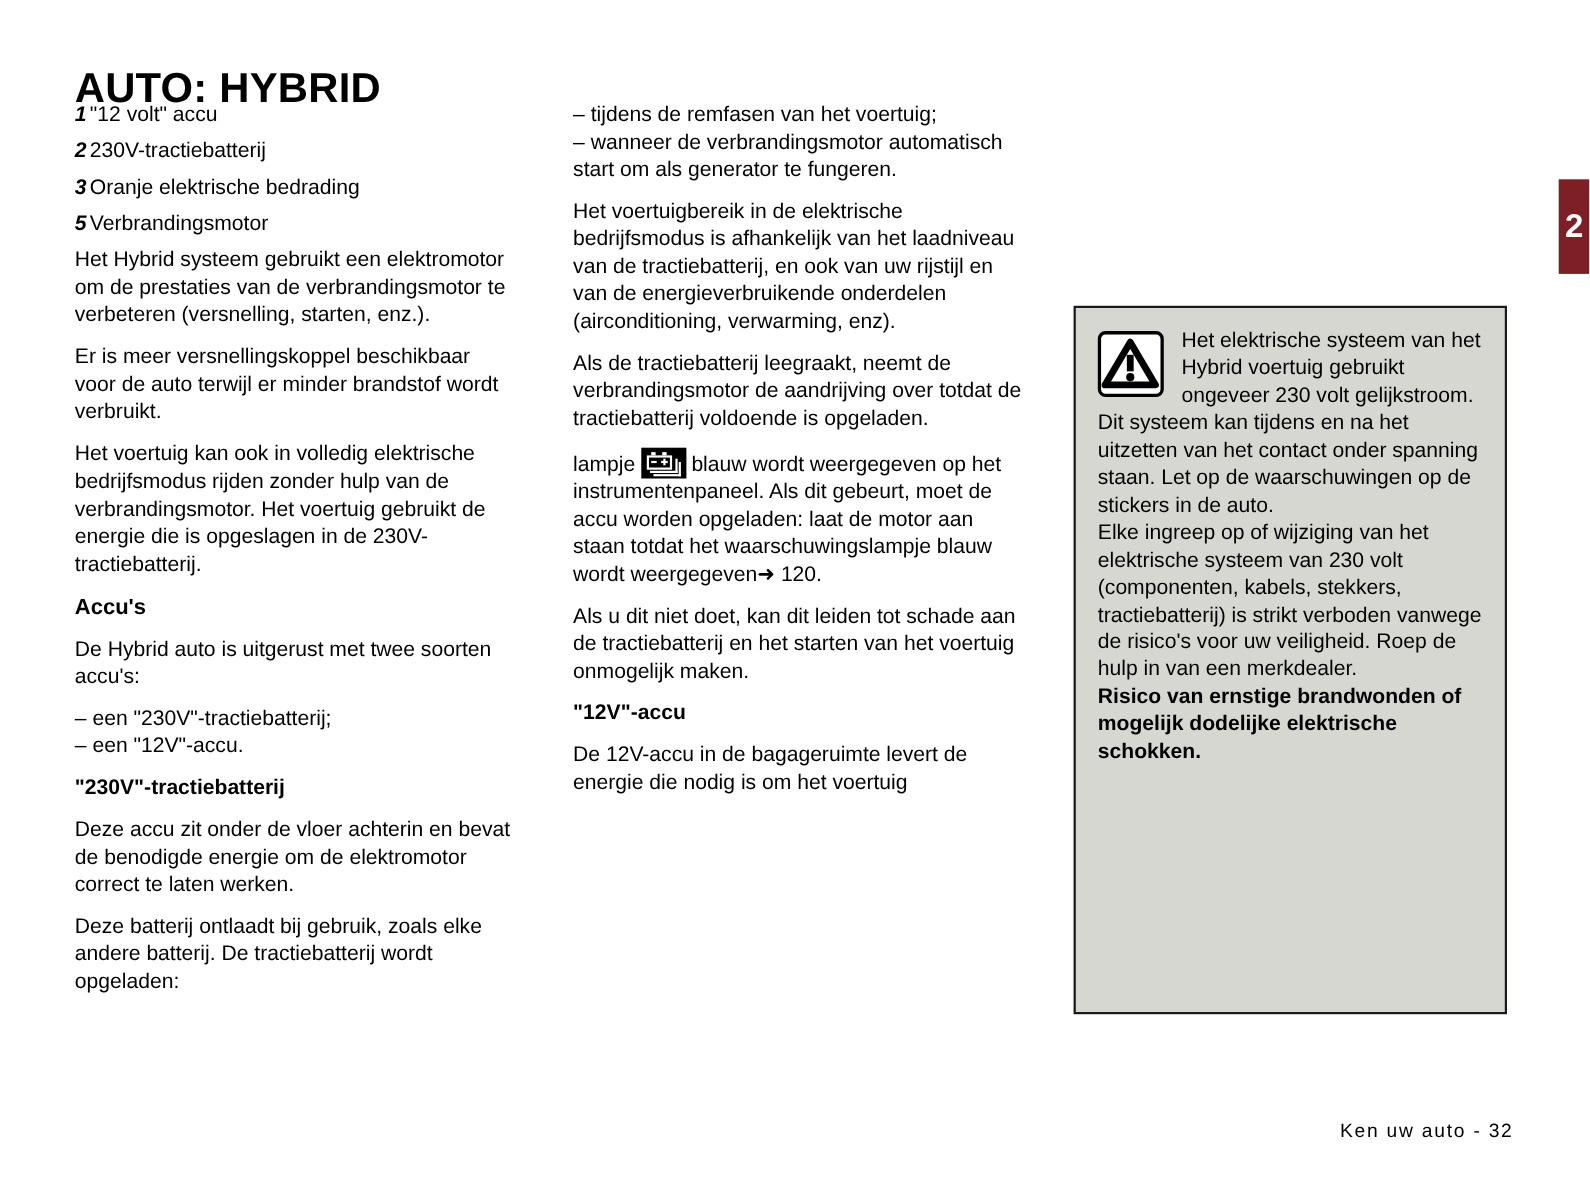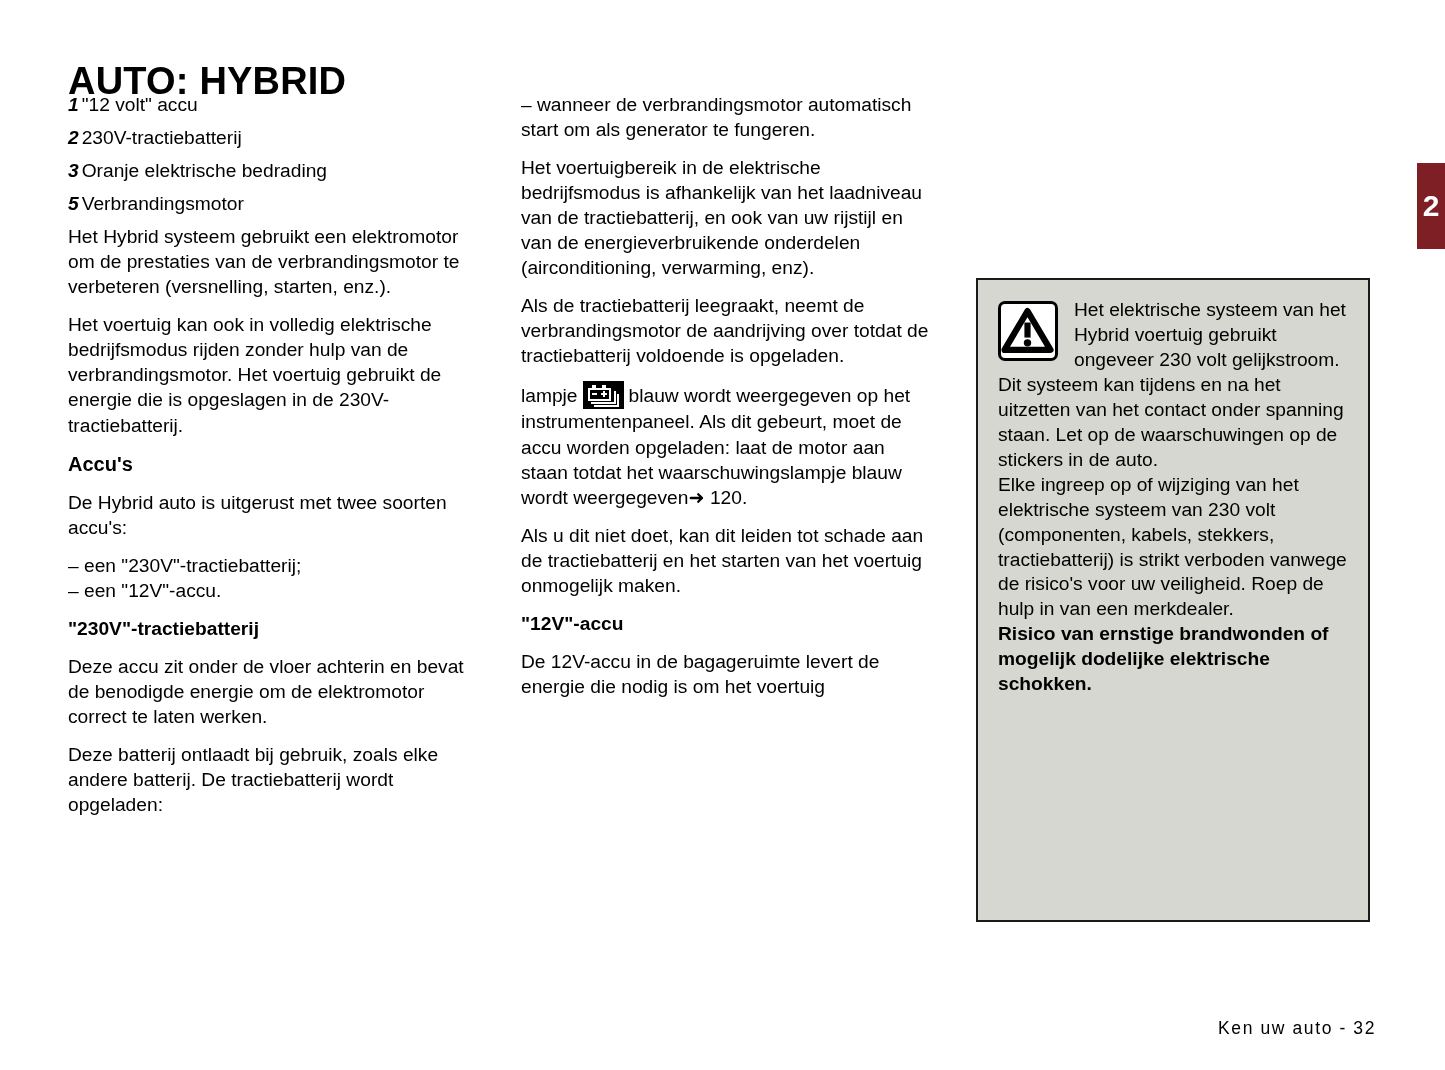--- a/index.html
+++ b/index.html
@@ -211,37 +211,39 @@
   <h1 class="page-title">AUTO: HYBRID</h1>
 
   <div class="col" id="col1">
 
     <p class="numitem"><span class="num">1</span><span>"12 volt" accu</span></p>
     <p class="numitem"><span class="num">2</span><span>230V-tractiebatterij</span></p>
     <p class="numitem"><span class="num">3</span><span>Oranje elektrische bedrading</span></p>
     <p class="numitem"><span class="num">5</span><span>Verbrandingsmotor</span></p>
 
     <p>Het Hybrid systeem gebruikt een elektromotor om de prestaties van de verbrandingsmotor te verbeteren (versnelling, starten, enz.).</p>
+    <p>Er is meer versnellingskoppel beschikbaar voor de auto terwijl er minder brandstof wordt verbruikt.</p>
     <p>Het voertuig kan ook in volledig elektrische bedrijfsmodus rijden zonder hulp van de verbrandingsmotor. Het voertuig gebruikt de energie die is opgeslagen in de 230V-tractiebatterij.</p>
 
     <p class="sub-head">Accu's</p>
 
     <p>De Hybrid auto is uitgerust met twee soorten accu's:</p>
 
     <p class="dashitem">– een "230V"-tractiebatterij;</p>
     <p>– een "12V"-accu.</p>
 
     <p class="bold-head">"230V"-tractiebatterij</p>
 
     <p>Deze accu zit onder de vloer achterin en bevat de benodigde energie om de elektromotor correct te laten werken.</p>
     <p>Deze batterij ontlaadt bij gebruik, zoals elke andere batterij. De tractiebatterij wordt opgeladen:</p>
   </div>
 
   <div class="col" id="col2">
 
+    <p class="dashitem">– tijdens de remfasen van het voertuig;</p>
     <p>– wanneer de verbrandingsmotor automatisch start om als generator te fungeren.</p>
 
     <p>Het voertuigbereik in de elektrische bedrijfsmodus is afhankelijk van het laadniveau van de tractiebatterij, en ook van uw rijstijl en van de energieverbruikende onderdelen (airconditioning, verwarming, enz).</p>
     <p>Als de tractiebatterij leegraakt, neemt de verbrandingsmotor de aandrijving over totdat de tractiebatterij voldoende is opgeladen.</p>
 
 
     <p><span>lampje</span><span class="icon-battery"><span class="bat-nub1"></span><span class="bat-nub2"></span><span class="stack1"></span><span class="stack2"></span><span class="bat-body"></span><span class="bat-minus"></span><span class="bat-plusH"></span><span class="bat-plusV"></span></span><span>blauw wordt weergegeven op het instrumentenpaneel. Als dit gebeurt, moet de accu worden opgeladen: laat de motor aan staan totdat het waarschuwingslampje blauw wordt weergegeven</span><span class="arrow-ref"><span>➜</span> <span>120</span></span><span>.</span></p>
 
     <p>Als u dit niet doet, kan dit leiden tot schade aan de tractiebatterij en het starten van het voertuig onmogelijk maken.</p>
 

